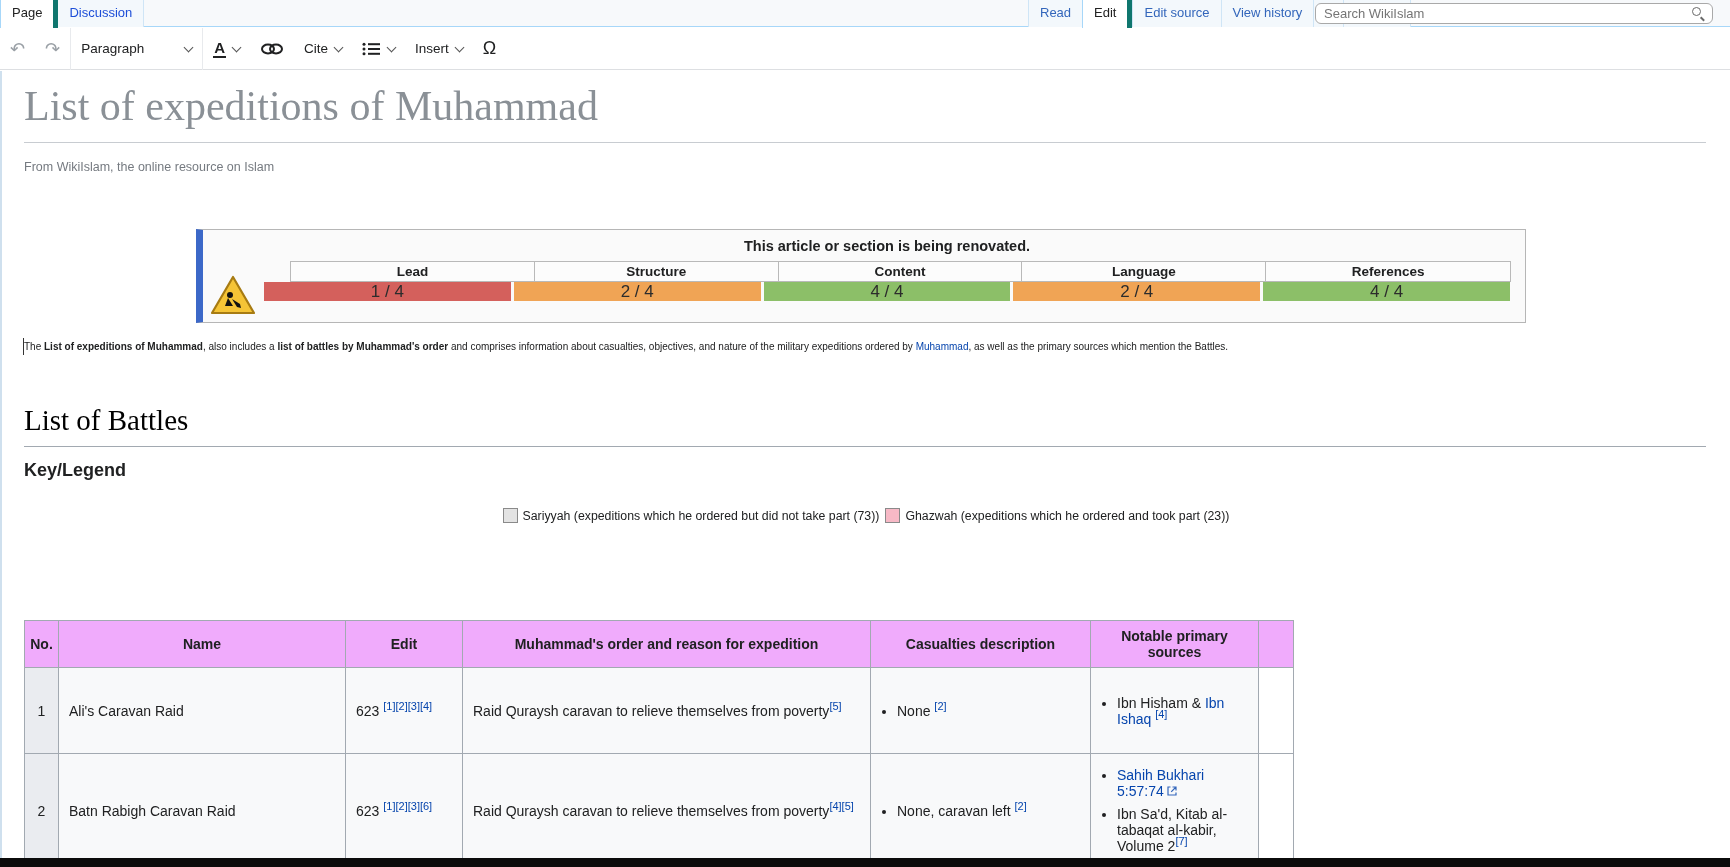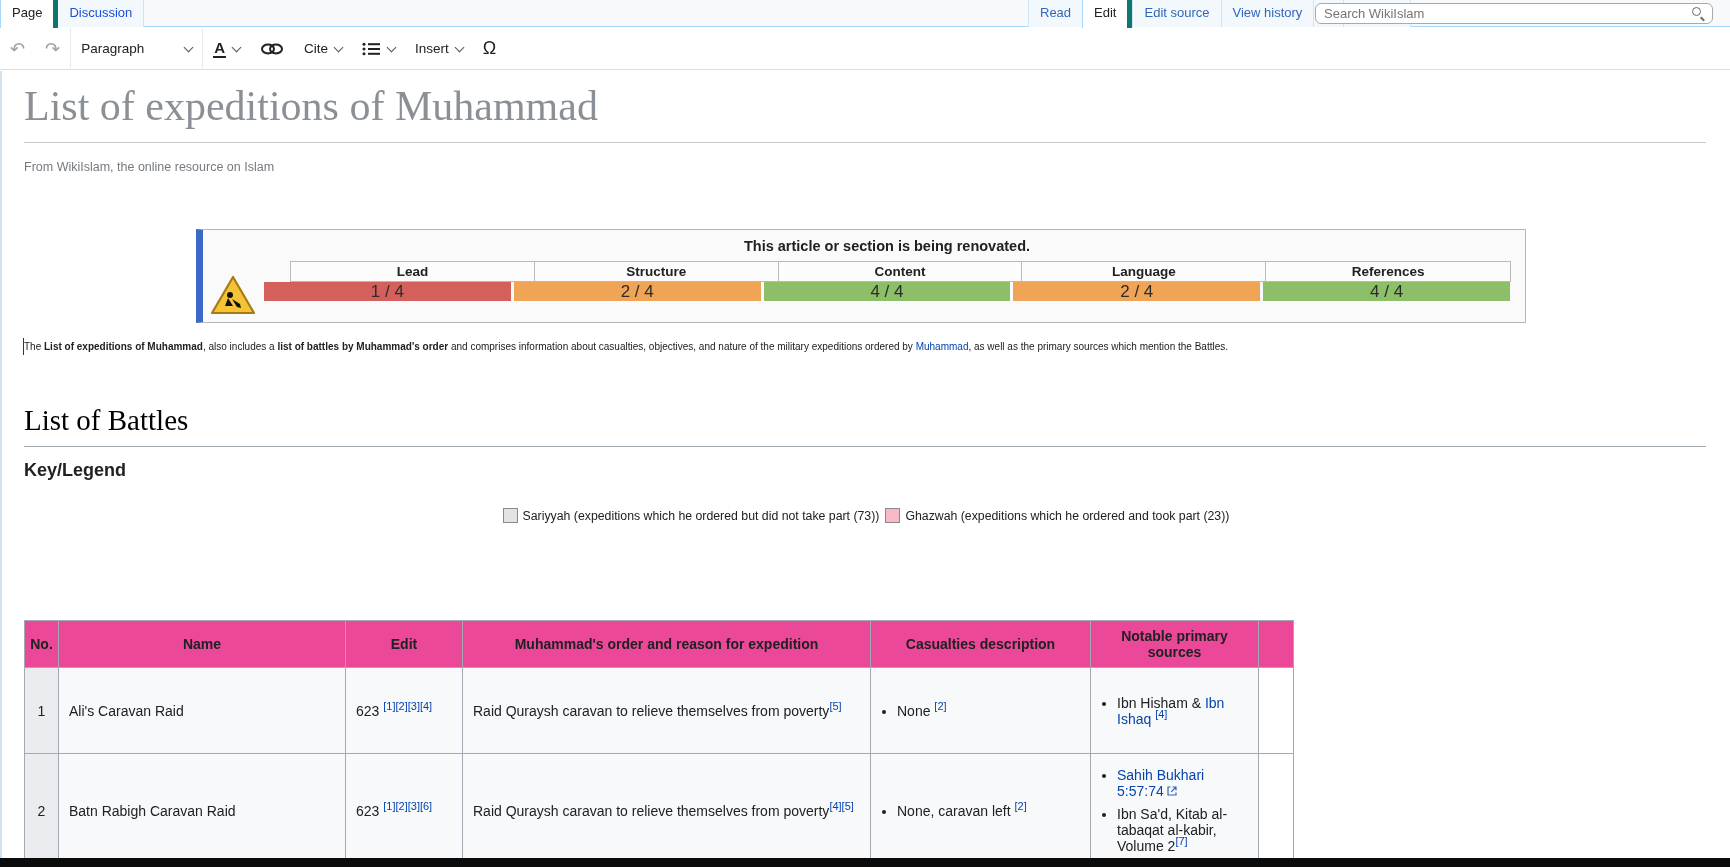--- a/index.html
+++ b/index.html
@@ -83,21 +83,21 @@
     border-bottom:1px solid #a2a9b1; padding-bottom:9px; }
   .keylegend { position:absolute; left:24px; top:460px; font-size:18px; font-weight:bold; }
   .legendrow { position:absolute; left:24px; top:508px; width:1684px; text-align:center;
     font-size:12.3px; color:#202122; }
   .legenditem { display:inline-flex; align-items:center; margin:0 3px; }
   .swatch { display:inline-block; width:15px; height:15px; border:1px solid #8a8a8a; margin-right:5px; }
   
   .battlewrap { position:absolute; left:24px; top:620px; }
   table.wikitable { border-collapse:collapse; table-layout:fixed; font-size:14px; color:#202122; }
   table.wikitable th, table.wikitable td { border:1px solid #a2a9b1; }
-  table.wikitable thead th { background:#ec4899; font-weight:bold; text-align:center;
+  table.wikitable thead th { background:#f0abfc; font-weight:bold; text-align:center;
     padding:7px 4px; font-size:14px; }
   table.wikitable tbody td { background:#f8f9fa; vertical-align:middle; padding:6px 10px; }
   td.nocell { background:#eaecf0 !important; text-align:center; padding:6px 2px !important; }
   td.blankcell { background:#fff !important; }
   .wikitable ul { margin:0; padding-left:16px; }
   .wikitable li { margin:7px 0; }
   .extico { margin-left:3px; }
   
   .bottombar { position:absolute; left:0; top:858px; width:1730px; height:9px; background:#0b0b0b; }
 </style>

